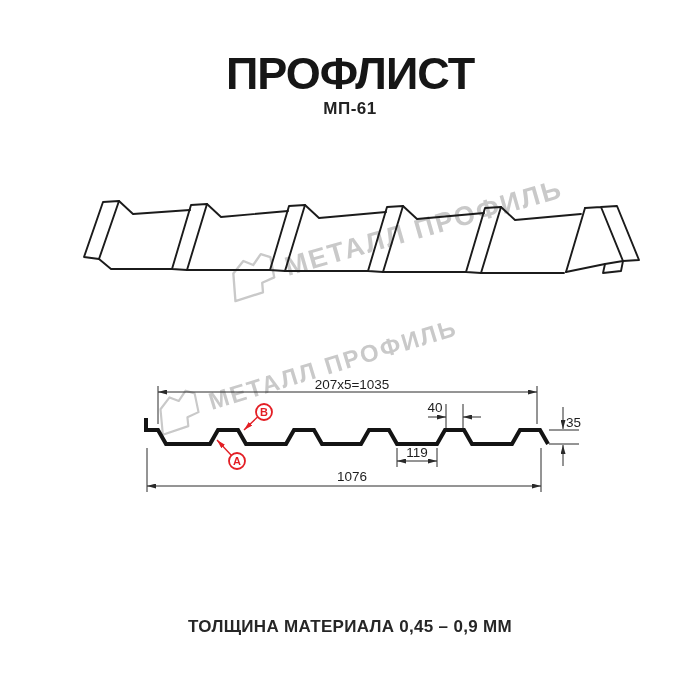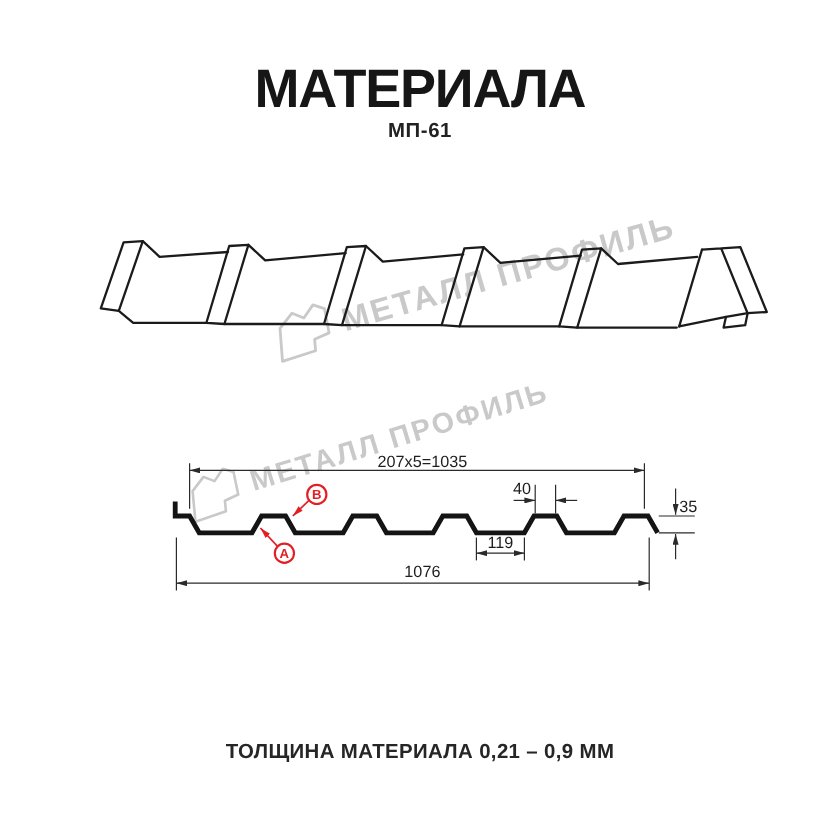--- a/index.html
+++ b/index.html
@@ -133,18 +133,18 @@
       <text class="redtxt" x="264" y="416" text-anchor="middle">B</text>
     </g>
 
     <g>
       <line class="red" x1="231.5" y1="455.5" x2="217" y2="440" stroke-width="1.4" marker-end="url(#arrred)"></line>
       <circle class="red" cx="237" cy="461" r="8" stroke-width="1.8"></circle>
       <text class="redtxt" x="237" y="465" text-anchor="middle">A</text>
     </g>
   </svg>
 
-  <div class="title">МАТЕРИАЛА</div>
+  <div class="title">ПРОФЛИСТ</div>
   <div class="subtitle">МП-61</div>
 
-  <div class="footer">ТОЛЩИНА МАТЕРИАЛА 0,21 – 0,9 ММ</div>
+  <div class="footer">ТОЛЩИНА МАТЕРИАЛА 0,45 – 0,9 ММ</div>
 
 </div>
 
 </body></html>

